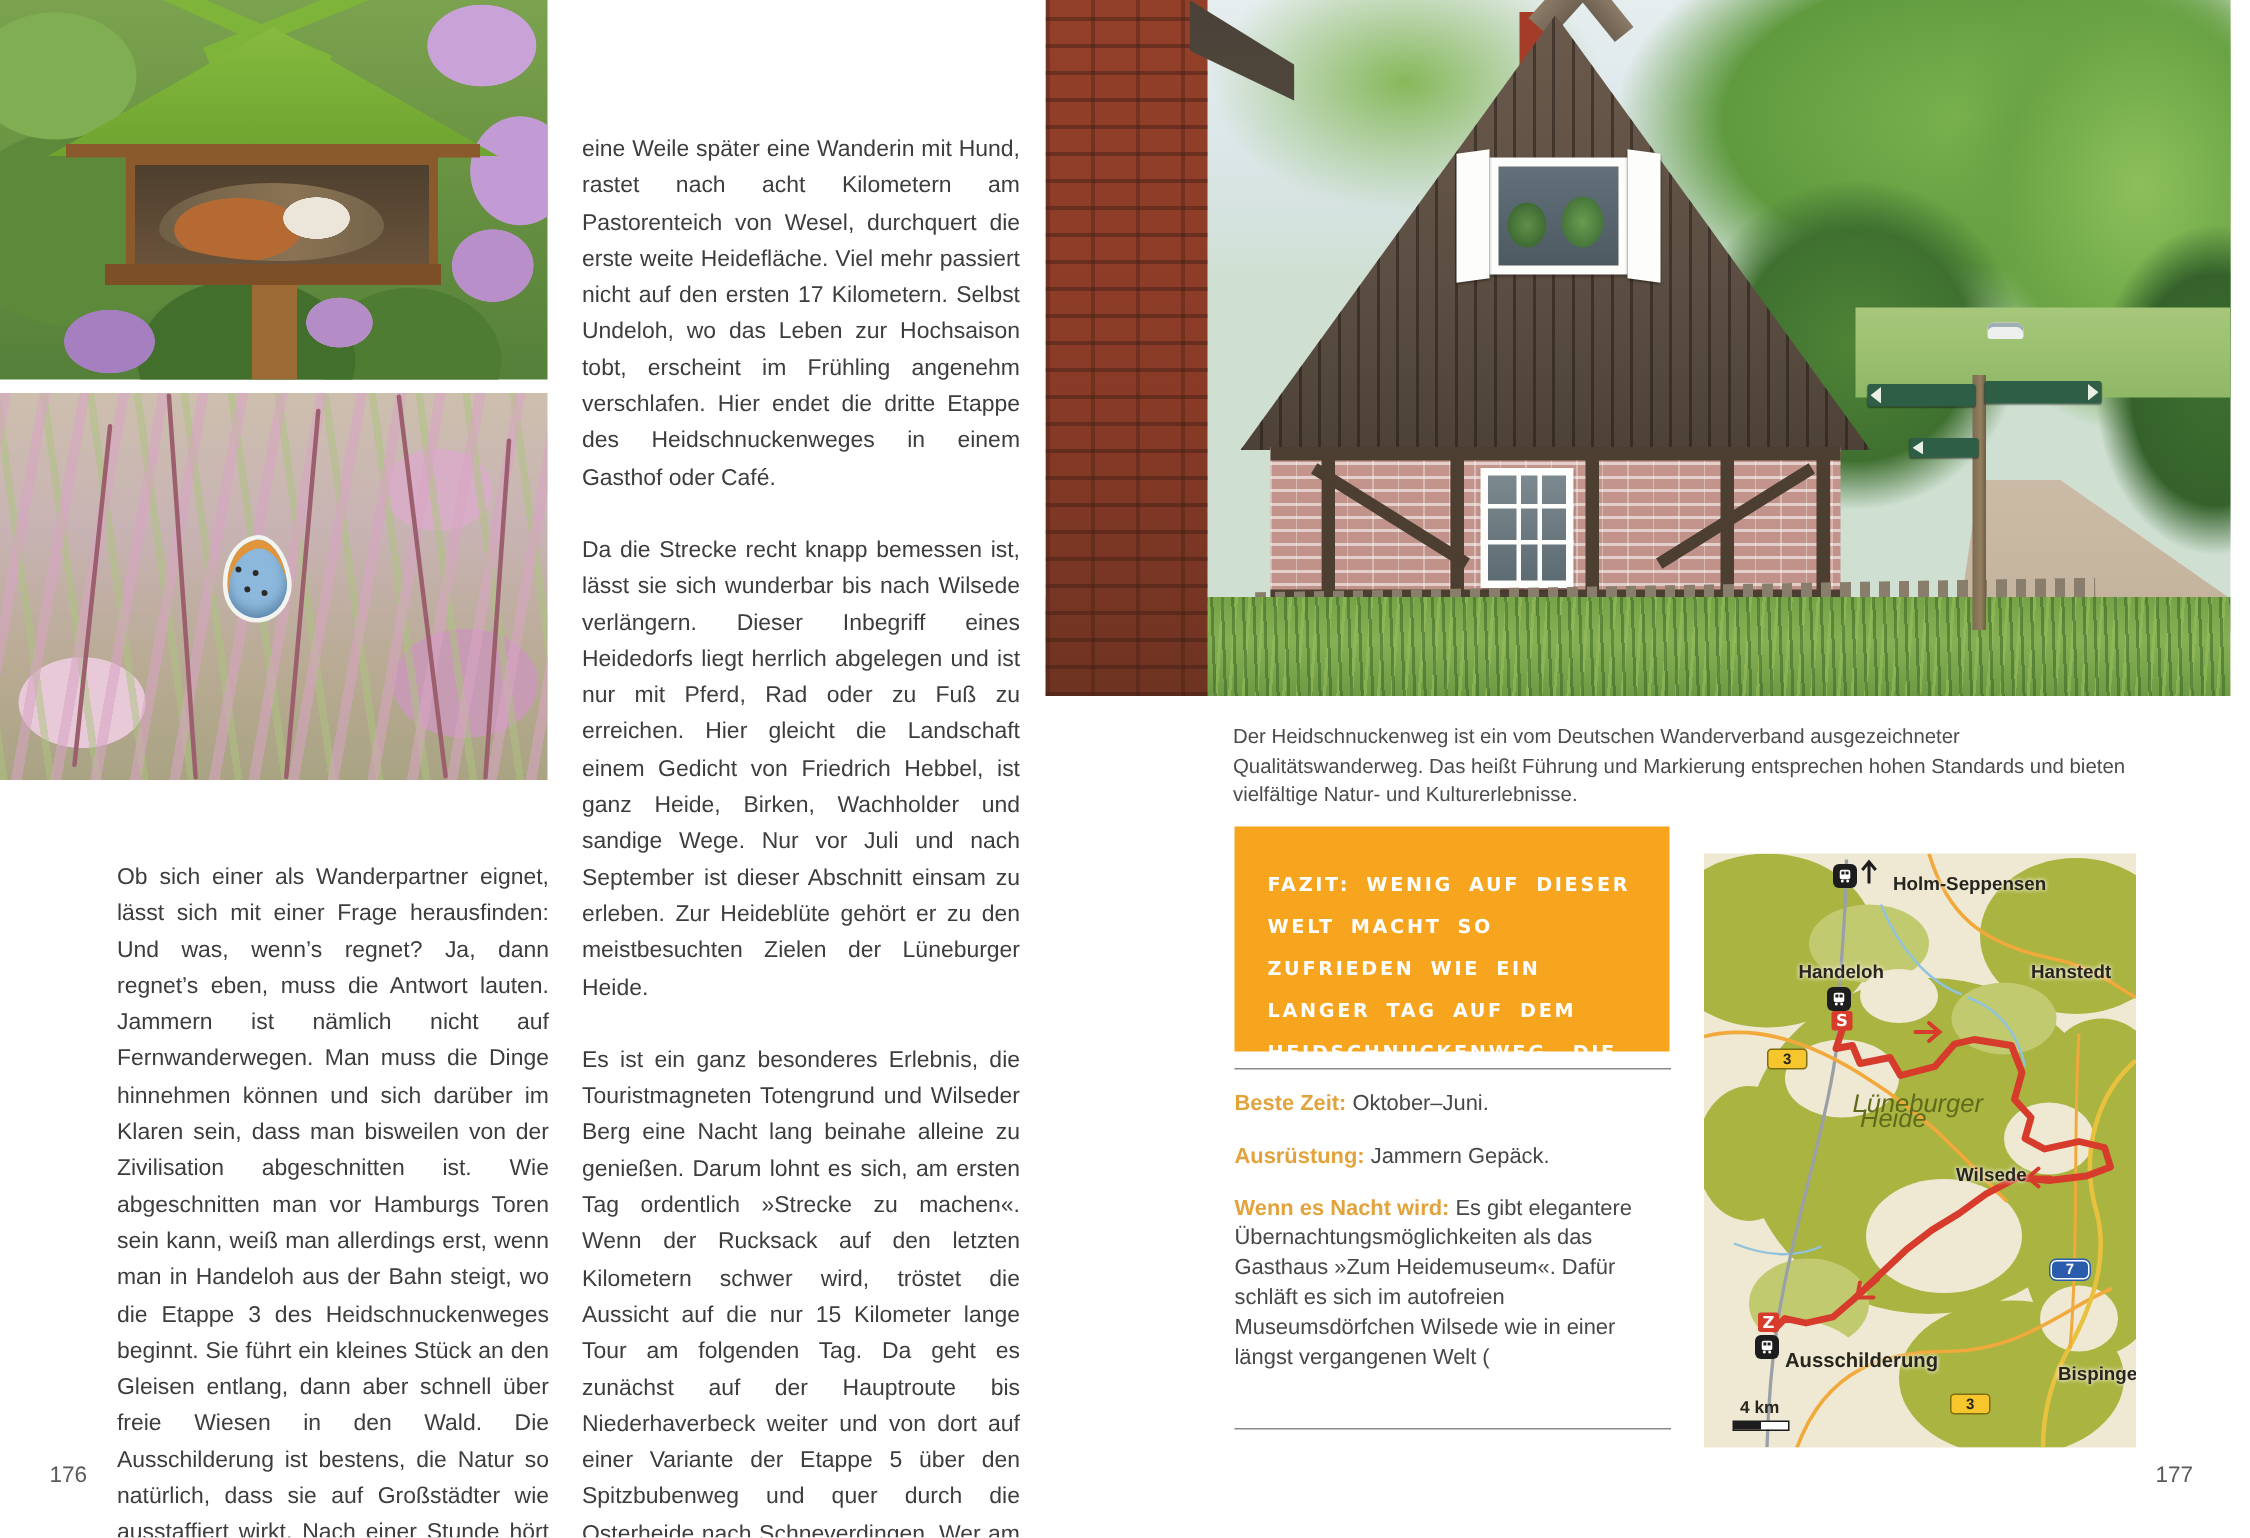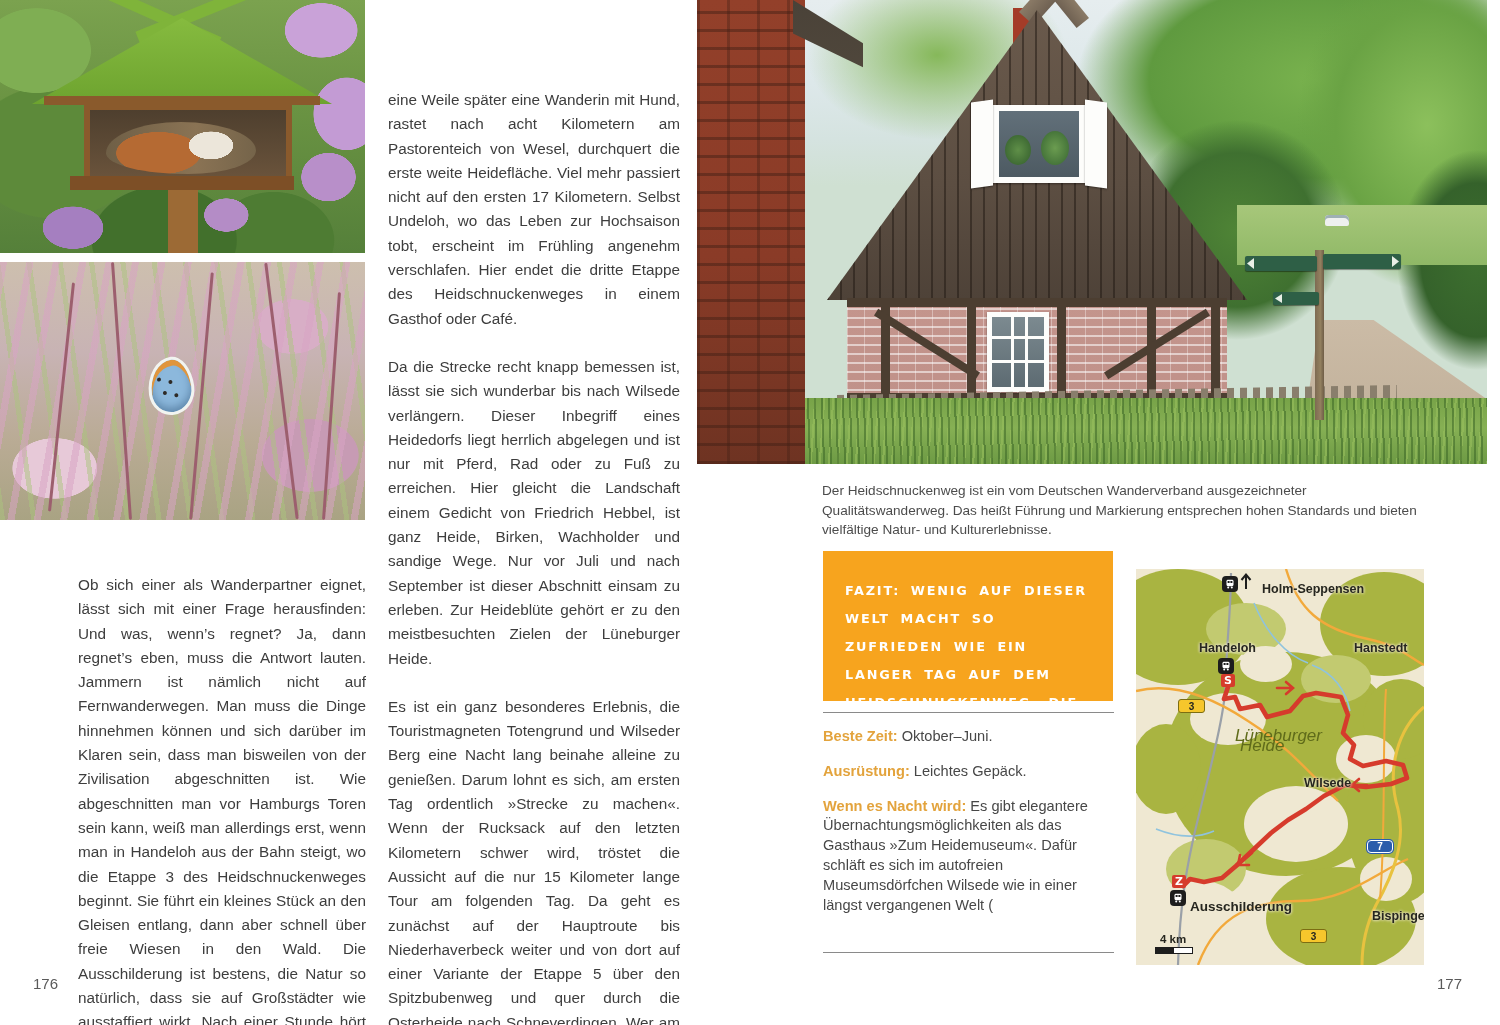--- a/index.html
+++ b/index.html
@@ -209,21 +209,21 @@
     <div class="abs" style="left:96px;top:0;width:70px;height:240px;background:linear-gradient(180deg,#4a4238,#5c5244);clip-path:polygon(0 0,100% 18%,100% 28%,0 14%);"></div>
   </div>
 
   <div class="abs caption" style="left:822px;top:481px;width:600px;">Der Heidschnuckenweg ist ein vom Deutschen Wanderverband ausgezeichneter Qualitätswanderweg. Das heißt Führung und Markierung entsprechen hohen Standards und bieten vielfältige Natur- und Kulturerlebnisse.</div>
 
   <div class="abs fazit" style="left:823px;top:551px;width:290px;height:150px;">Fazit: Wenig auf dieser Welt macht so zufrieden wie ein langer Tag auf dem Heidschnuckenweg. Die Etappen führen zumeist abseits der Straßen; alle sind gut ausgeschildert.</div>
 
   <hr class="rule abs" style="left:823px;top:712px;width:291px;">
   <div class="abs info" style="left:823px;top:727px;width:293px;">
     <p class="item"><span class="lbl">Beste Zeit:</span><span> Oktober–Juni.</span></p>
-    <p class="item"><span class="lbl">Ausrüstung:</span><span> Leichtes Gepäck.</span></p>
+    <p class="item"><span class="lbl">Ausrüstung:</span><span> Jammern Gepäck.</span></p>
     <p class="item"><span class="lbl">Wenn es Nacht wird:</span><span> Es gibt elegantere Übernachtungsmöglichkeiten als das Gasthaus »Zum Heidemuseum«. Dafür schläft es sich im autofreien Museumsdörfchen Wilsede wie in einer längst vergangenen Welt (</span></p>
   </div>
   <hr class="rule abs" style="left:823px;top:952px;width:291px;">
 
   <div class="abs map" style="left:1136px;top:556px;width:288px;height:396px;">
     <svg width="288" height="396" viewBox="0 0 288 396">
 
       <g fill="#a9b441">
         <ellipse cx="42" cy="58" rx="72" ry="58"></ellipse>
         <ellipse cx="248" cy="55" rx="64" ry="52"></ellipse>

